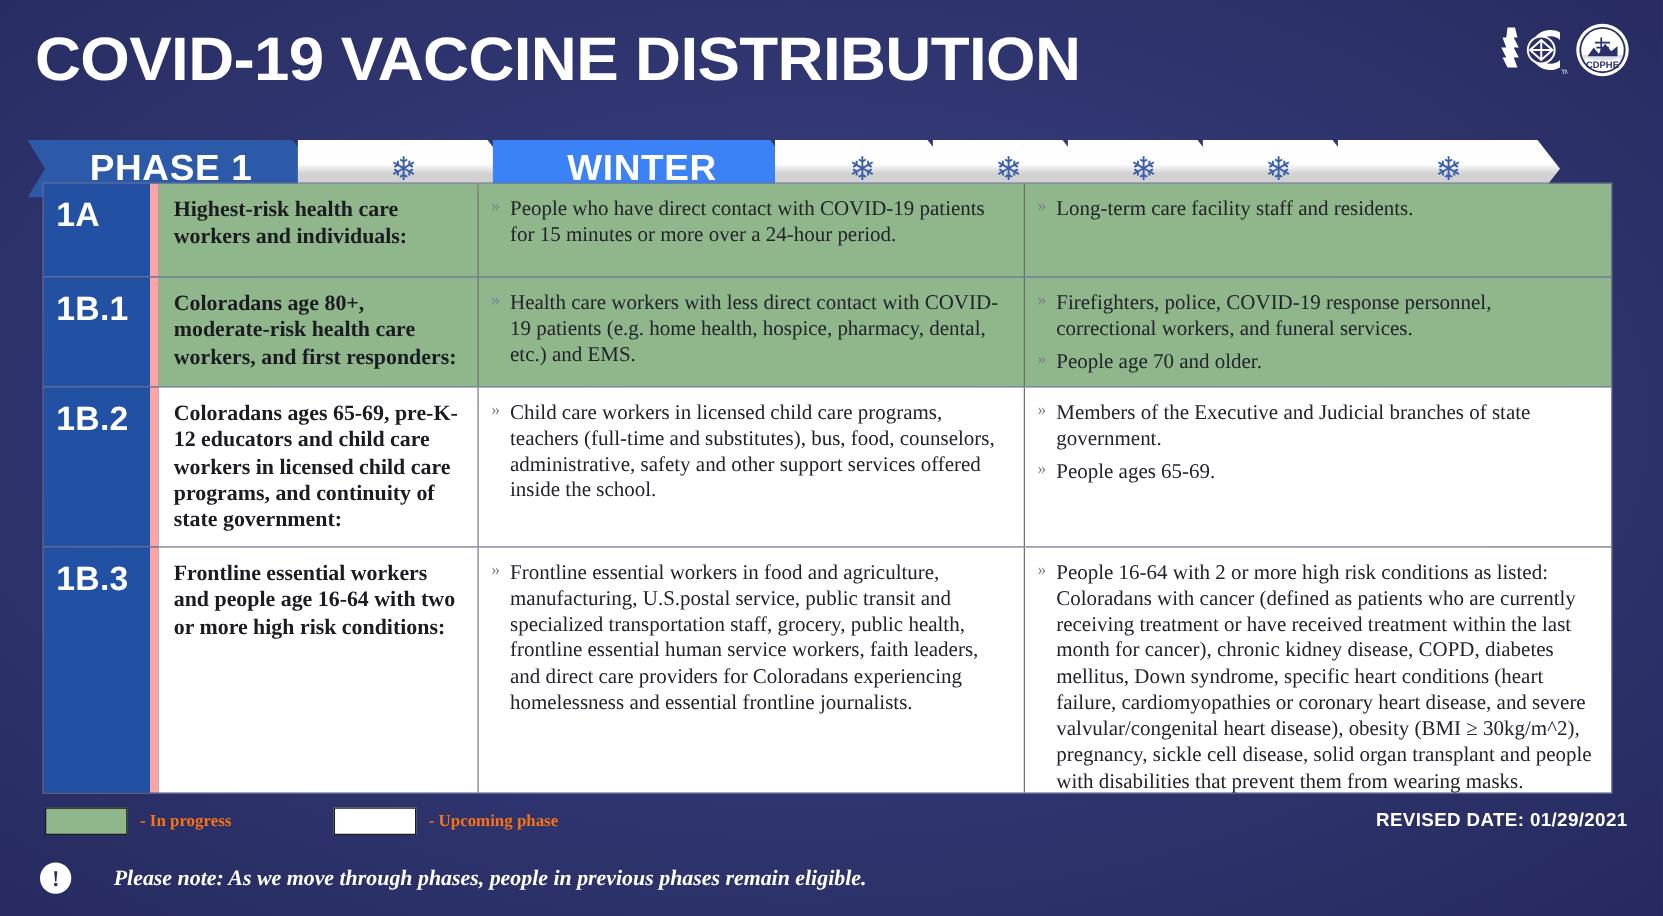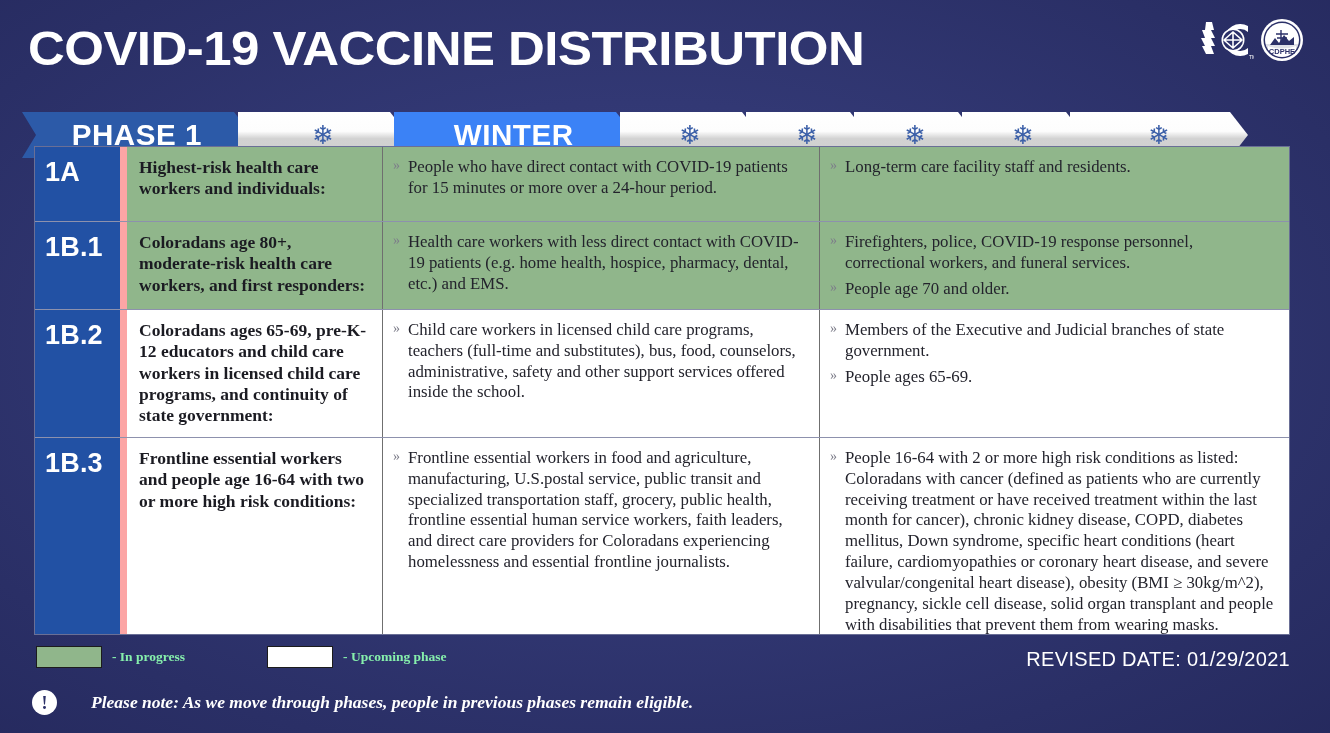--- a/index.html
+++ b/index.html
@@ -127,28 +127,28 @@
   .legend {
     position: absolute; left: 36px; top: 646px;
     display: flex; align-items: center; gap: 10px;
   }
   .swatch {
     width: 66px; height: 22px; border: 1px solid #1c1c1c;
   }
   .swatch.g { background: #90b68b; }
   .swatch.w { background: #ffffff; }
   .legend-label {
-    color: #86efac; font-weight: 700; font-size: 13.5px;
+    color: #f97316; font-weight: 700; font-size: 13.5px;
     font-family: "Liberation Serif", serif;
   }
   .legend-gap { width: 62px; }
 
   .revised {
-    position: absolute; right: 40px; top: 648px;
-    color: #ffffff; font-weight: 400; font-size: 20px;
+    position: absolute; right: 28px; top: 648px;
+    color: #ffffff; font-weight: 700; font-size: 15px;
     letter-spacing: 0.3px;
   }
 
   .note {
     position: absolute; left: 32px; top: 690px;
     display: flex; align-items: center; gap: 14px;
   }
   .note-icon {
     width: 25px; height: 25px; border-radius: 50%;
     background: #ffffff; color: #2b3068;

